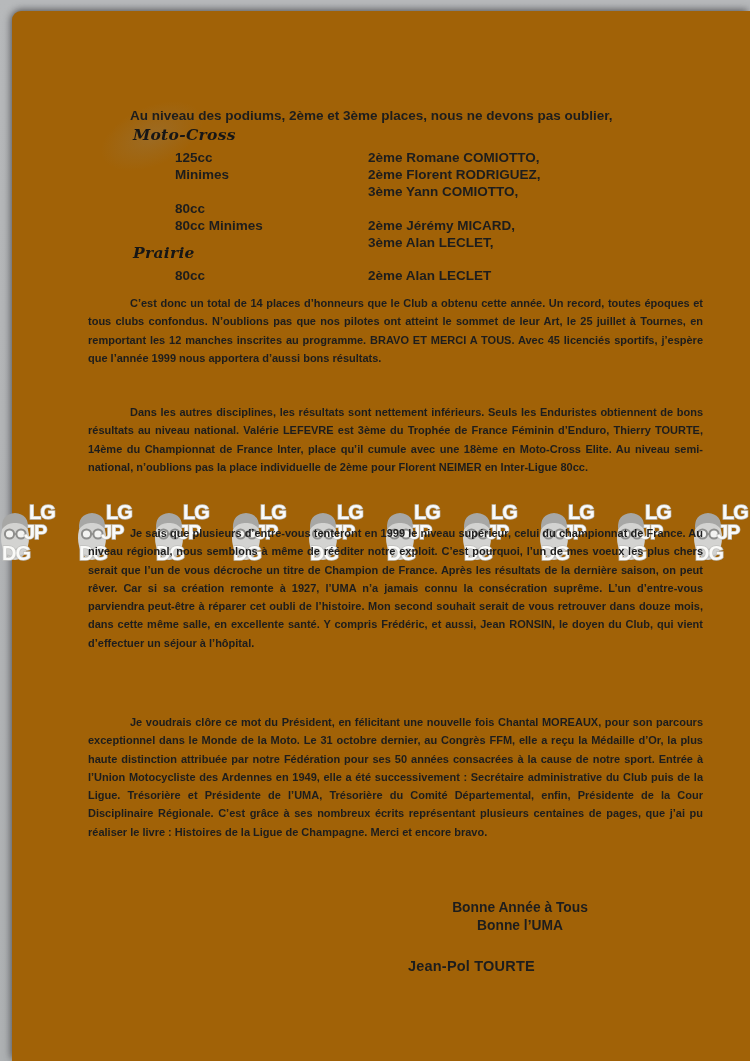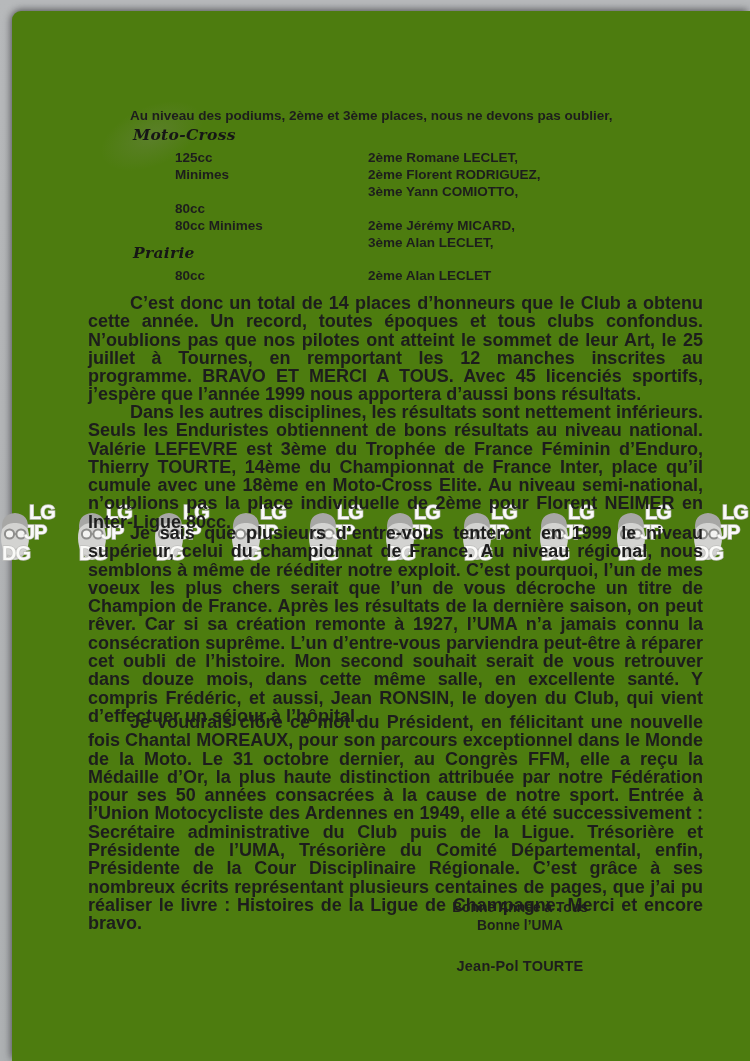--- a/index.html
+++ b/index.html
@@ -6,21 +6,21 @@
   body{
     width:750px;height:1061px;
     background:linear-gradient(180deg,#b7b9bb 0%,#b2b4b6 50%,#aeb1b3 100%);
     font-family:"Liberation Sans",sans-serif;
     overflow:hidden;position:relative;
   }
   .page{position:absolute;inset:0;}
   
   .paper{
     position:absolute;left:12px;top:11px;right:0;bottom:0;
-    background:#4d7c0f;
+    background:#a16207;
     border-top-left-radius:9px;
     box-shadow:-4px 0 7px -2px rgba(45,45,50,.5), 0 -4px 7px -2px rgba(45,45,50,.5);
     padding-left:30px;
   }
   .smudge{
     position:absolute;left:85px;top:95px;width:110px;height:60px;
     background:radial-gradient(ellipse at center,rgba(140,140,138,.22),rgba(140,140,138,0) 70%);
     transform:rotate(-24deg);z-index:1;
   }
   
@@ -37,33 +37,33 @@
   .title-prairie{top:232px;}
   .results{
     left:163px;right:40px;
     font-size:13.5px;font-weight:700;line-height:17px;
   }
   .results-moto{top:138px;}
   .results-prairie{top:256px;}
   .rrow{display:grid;grid-template-columns:193px auto;}
   .para{
     left:76px;right:47px;margin:0;
-    font-size:18px;font-weight:700;line-height:18.3px;
+    font-size:11px;font-weight:700;line-height:18.3px;
     text-align:justify;text-indent:42px;color:#1d1d1d;
   }
   .p1{top:283px;}
   .p2{top:392px;}
   .p3{top:513px;}
   .p4{top:702px;}
   .closing{
     left:377px;top:888px;width:262px;text-align:center;
     font-size:13.8px;font-weight:700;line-height:18px;
   }
   .signature{
-    left:377px;top:947px;width:262px;text-align:center;
+    left:396px;top:947px;width:262px;
     font-size:14.5px;font-weight:700;letter-spacing:.2px;
   }
   
   .watermark{position:absolute;left:0;top:498px;width:750px;height:64px;z-index:2;overflow:hidden;}
   .wm-letters text{
     font-family:"Liberation Sans",sans-serif;font-weight:800;font-size:20px;
     fill:#fafaf8;stroke:#c0c0be;stroke-width:1.4px;paint-order:stroke;letter-spacing:-1px;
   }
 </style>
 </head>
@@ -74,21 +74,21 @@
   <div class="paper">
     <div class="smudge"></div>
 
     <p class="tb intro">Au niveau des podiums, 2ème et 3ème places, nous ne devons pas oublier,</p>
 
     <div class="tb section-title title-moto">Moto-Cross</div>
 
     <div class="tb results results-moto">
       <div class="rrow">
         <span class="cat">125cc</span>
-        <span class="res">2ème Romane LECLET,</span>
+        <span class="res">2ème Romane COMIOTTO,</span>
       </div>
       <div class="rrow">
         <span class="cat">Minimes</span>
         <span class="res">2ème Florent RODRIGUEZ,</span>
       </div>
       <div class="rrow">
         <span class="cat"></span>
         <span class="res">3ème Yann COMIOTTO,</span>
       </div>
       <div class="rrow">

